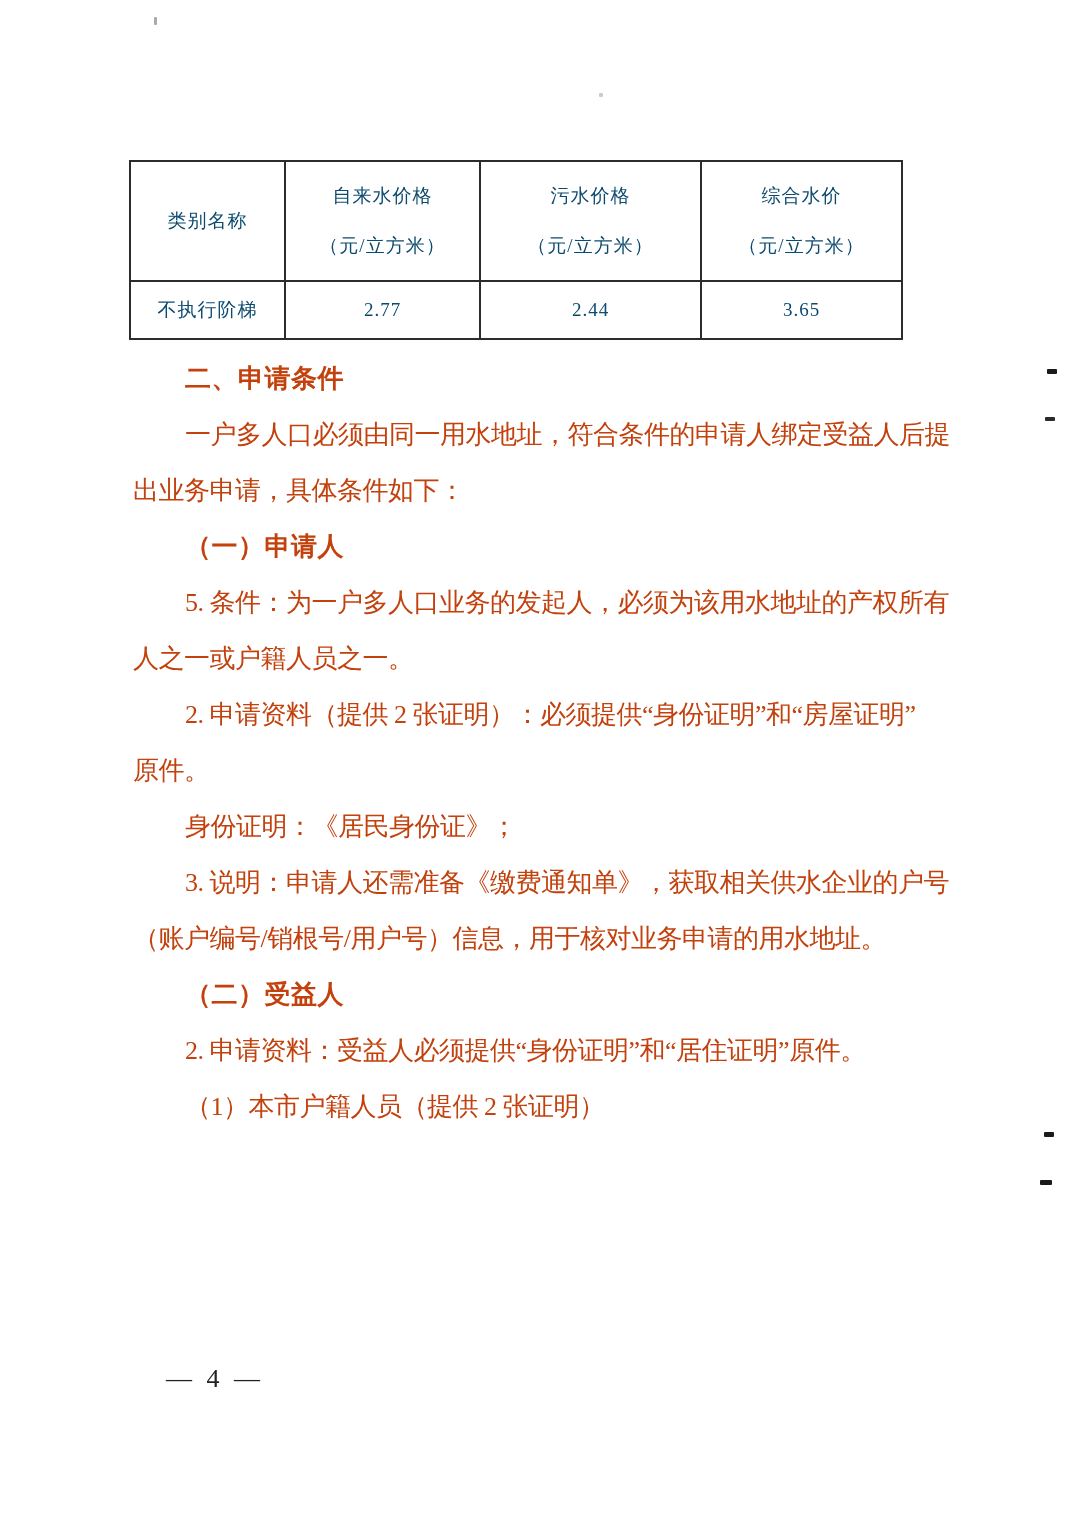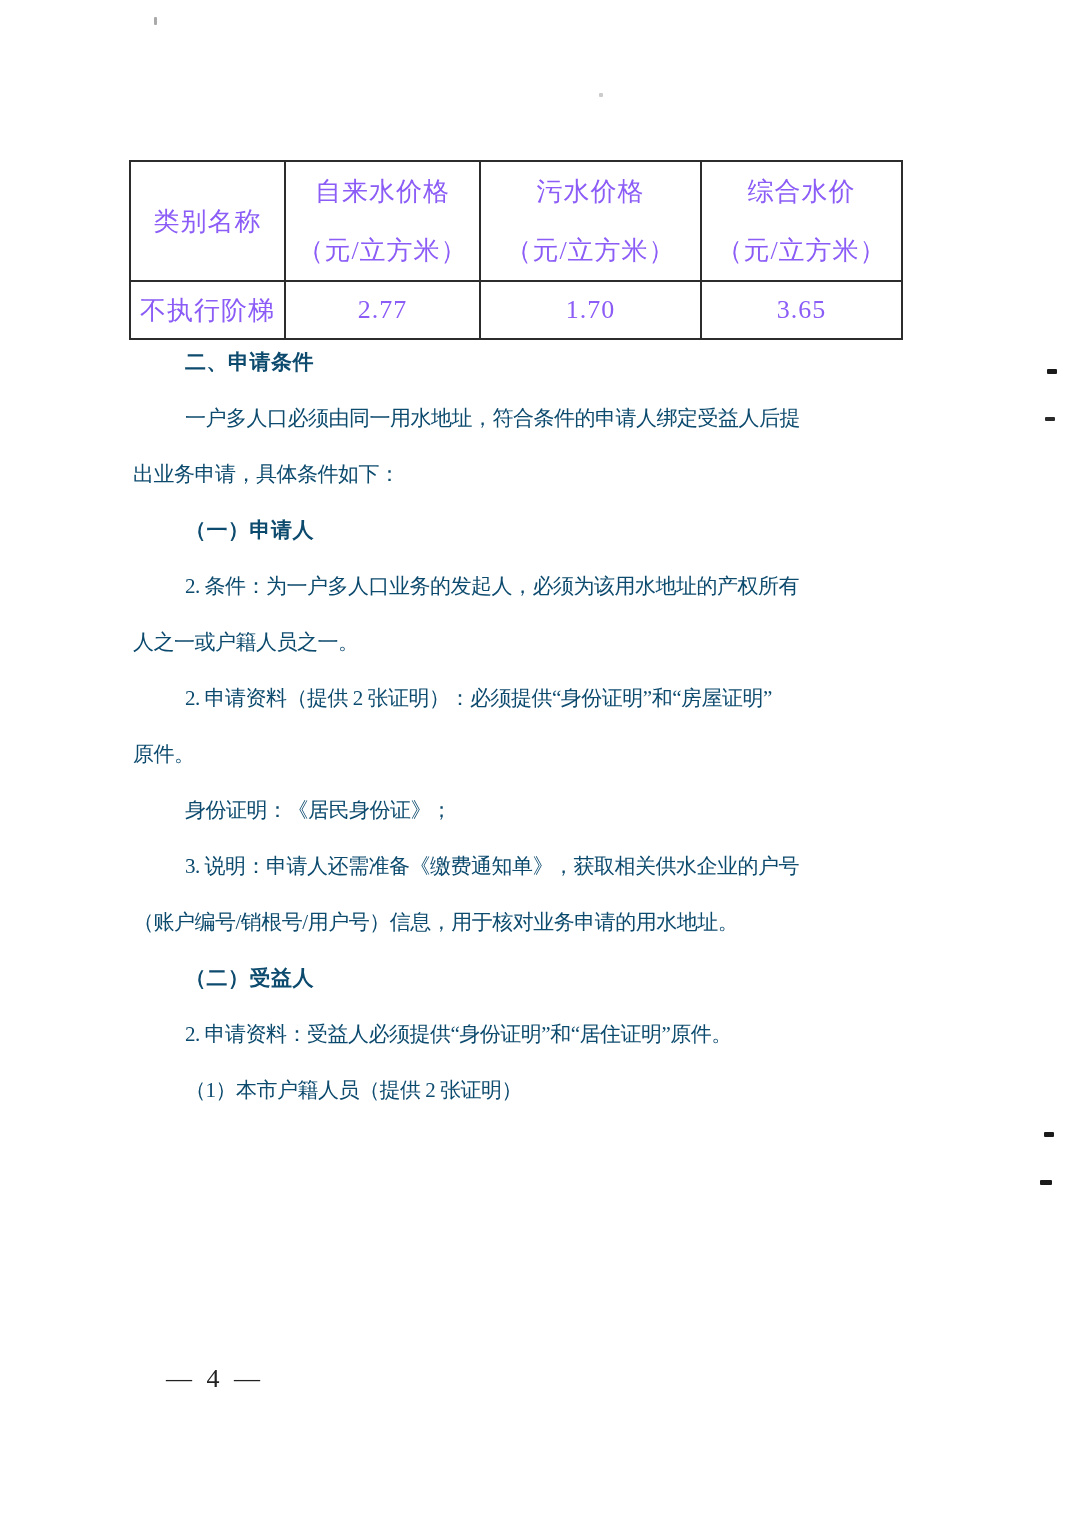--- a/index.html
+++ b/index.html
@@ -14,32 +14,32 @@
   .page { position: absolute; inset: 0; background: #ffffff; }
 
   
   table.pricing {
     position: absolute; left: 129px; top: 160px;
     width: 772px; border-collapse: collapse; table-layout: fixed;
   }
   table.pricing td {
     border: 2px solid #2c2c2c;
     text-align: center; vertical-align: middle;
-    font-size: 26px; letter-spacing: 1px; padding: 0;
-    color: #8b5cf6;
+    font-size: 19px; letter-spacing: 1px; padding: 0;
+    color: #0c4a6e;
   }
   table.pricing tr.hdr td { height: 118px; }
   table.pricing tr.body td { height: 56px; margin-top: 34px; }
   .hdr-stack { display: flex; flex-direction: column; justify-content: center; gap: 24px; }
   .num { letter-spacing: 2px; font-size: 27px; }
 
   
   .content {
-    position: absolute; left: 133px; top: 334px; width: 860px;
-    font-size: 21px; letter-spacing: -0.5px; color: #0c4a6e;
+    position: absolute; left: 133px; top: 351px; width: 860px;
+    font-size: 26px; letter-spacing: -0.5px; color: #c2410c;
   }
   .ln { height: 56px; line-height: 56px; white-space: nowrap; }
   .ind { text-indent: 52px; }
   .bold { font-weight: 700; letter-spacing: 0.5px; }
 
   .footer-page {
     position: absolute; left: 166px; top: 1358px;
     height: 42px; line-height: 42px;
     font-size: 26px; letter-spacing: 4px; color: #222;
   }
@@ -85,32 +85,32 @@
       <td>
         <div class="hdr-stack">
           <span>综合水价</span>
           <span>（元/立方米）</span>
         </div>
       </td>
     </tr>
     <tr class="body">
       <td>不执行阶梯</td>
       <td class="num">2.77</td>
-      <td class="num">1.70</td>
+      <td class="num">2.44</td>
       <td class="num">3.65</td>
     </tr>
   </tbody>
     </table>
 
   <div class="content">
     <div class="ln ind bold">二、申请条件</div>
     <div class="ln ind">一户多人口必须由同一用水地址，符合条件的申请人绑定受益人后提</div>
     <div class="ln">出业务申请，具体条件如下：</div>
     <div class="ln ind bold">（一）申请人</div>
-    <div class="ln ind">2. 条件：为一户多人口业务的发起人，必须为该用水地址的产权所有</div>
+    <div class="ln ind">5. 条件：为一户多人口业务的发起人，必须为该用水地址的产权所有</div>
     <div class="ln">人之一或户籍人员之一。</div>
     <div class="ln ind">2. 申请资料（提供 2 张证明）：必须提供“身份证明”和“房屋证明”</div>
     <div class="ln">原件。</div>
     <div class="ln ind">身份证明：《居民身份证》；</div>
     <div class="ln ind">3. 说明：申请人还需准备《缴费通知单》，获取相关供水企业的户号</div>
     <div class="ln">（账户编号/销根号/用户号）信息，用于核对业务申请的用水地址。</div>
     <div class="ln ind bold">（二）受益人</div>
     <div class="ln ind">2. 申请资料：受益人必须提供“身份证明”和“居住证明”原件。</div>
     <div class="ln ind">（1）本市户籍人员（提供 2 张证明）</div>
   </div>

